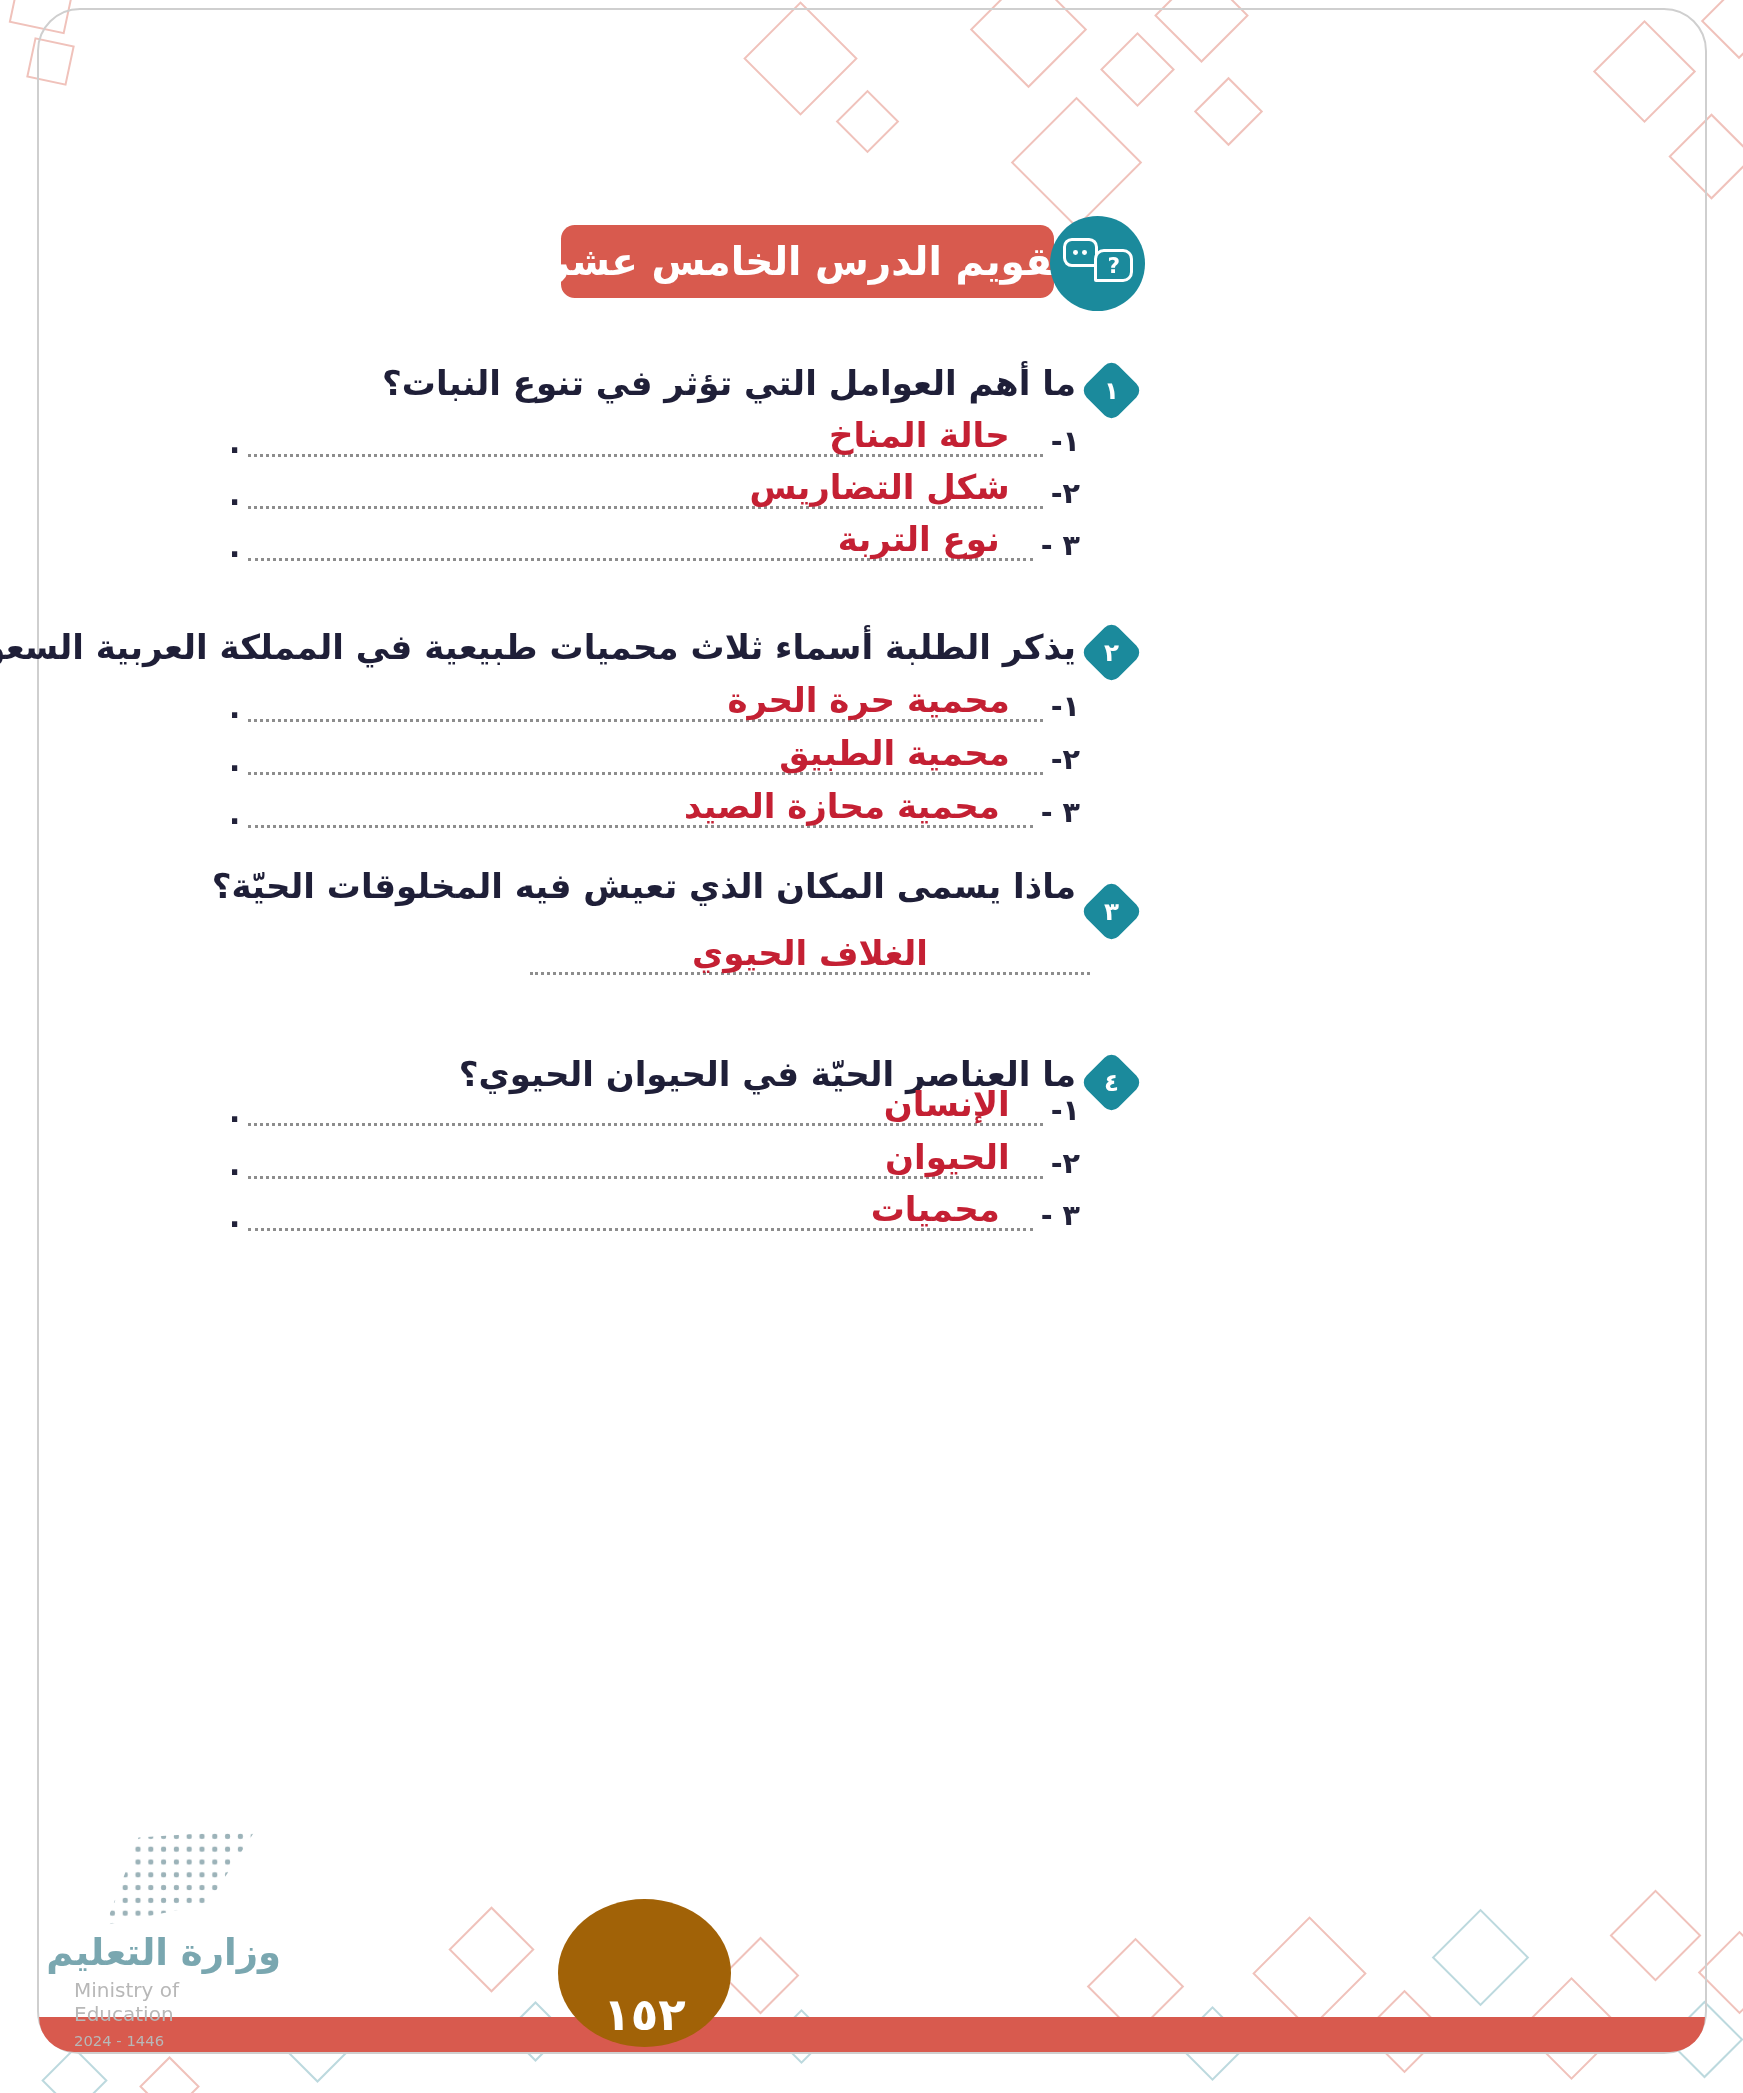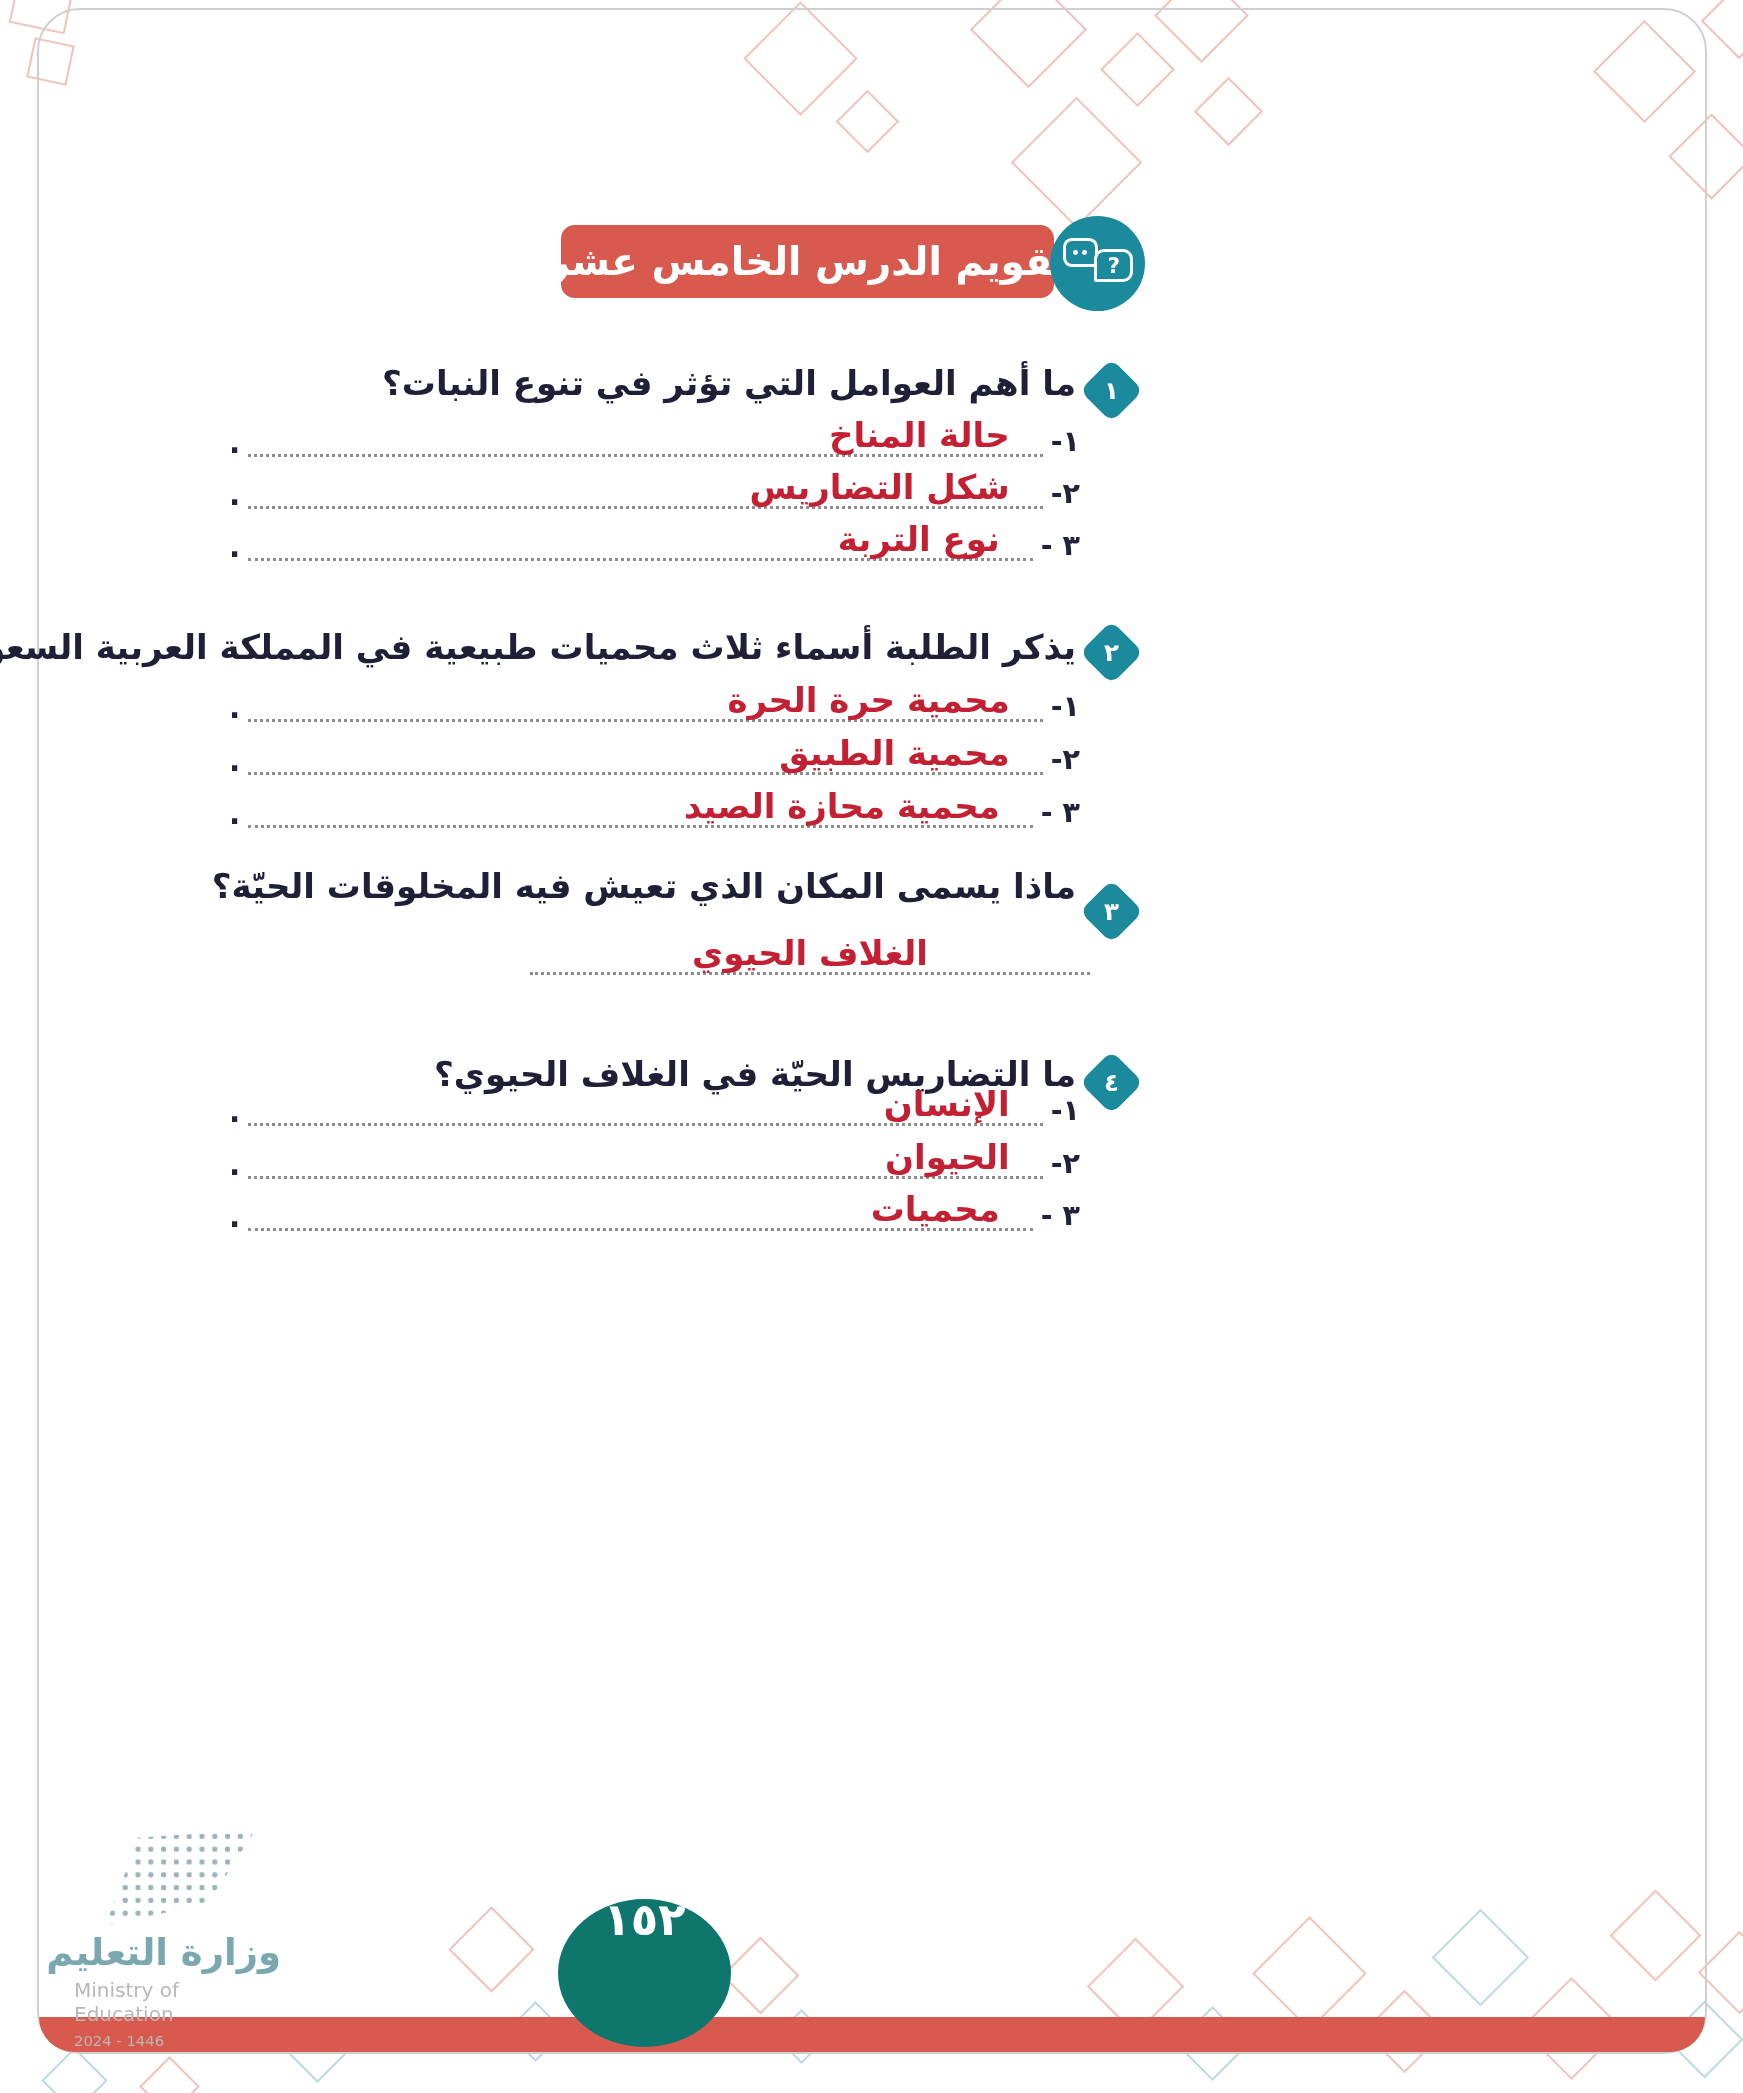--- a/index.html
+++ b/index.html
@@ -72,22 +72,22 @@
   }
   .single-ans .ans-text { margin-right:0; }
 
   
   .bottom-bar {
     position:absolute; left:39px; right:39px; bottom:41px; height:35px;
     background:#d85a4e; border-radius:0 0 41px 41px; z-index:2;
   }
   .page-oval {
     position:absolute; left:558px; top:1899px; width:173px; height:148px;
-    background:#0f766e; border-radius:50%; z-index:3;
-    display:flex; align-items:flex-start; justify-content:center;
+    background:#a16207; border-radius:50%; z-index:3;
+    display:flex; align-items:flex-end; justify-content:center;
   }
   .page-oval span { color:#ffffff; font-size:45px; font-weight:bold; transform:translateY(-5.9px); }
 
   
   .moe { position:absolute; left:74px; top:1830px; width:207px; z-index:3; }
   .moe-dots {
     margin-left:31.5px; width:150px; height:95px;
     background-image: radial-gradient(circle, #9cb3b9 2.6px, transparent 3px);
     background-size: 12.8px 12.8px;
     clip-path: polygon(0% 100%, 22% 8%, 100% 0%, 68% 78%);
@@ -201,21 +201,21 @@
       <span>٣</span>
     </div>
   <div class="question" style="top:866px;">ماذا يسمى المكان الذي تعيش فيه المخلوقات الحيّة؟</div>
   <div class="single-ans">
     <span class="ans-text">الغلاف الحيوي</span>
   </div>
 
   <div class="badge" style="top:1060px;">
       <span>٤</span>
     </div>
-  <div class="question" style="top:1054px;">ما التضاريس الحيّة في الغلاف الحيوي؟</div>
+  <div class="question" style="top:1054px;">ما العناصر الحيّة في الحيوان الحيوي؟</div>
   <div class="ans-row" style="top:1083px;">
     <span class="ans-num">١-</span>
     <div class="ans-line">
       <span class="ans-text">الإنسان</span>
     </div>
     <span class="ans-period">.</span>
   </div>
   <div class="ans-row" style="top:1136px;">
     <span class="ans-num">٢-</span>
     <div class="ans-line">

